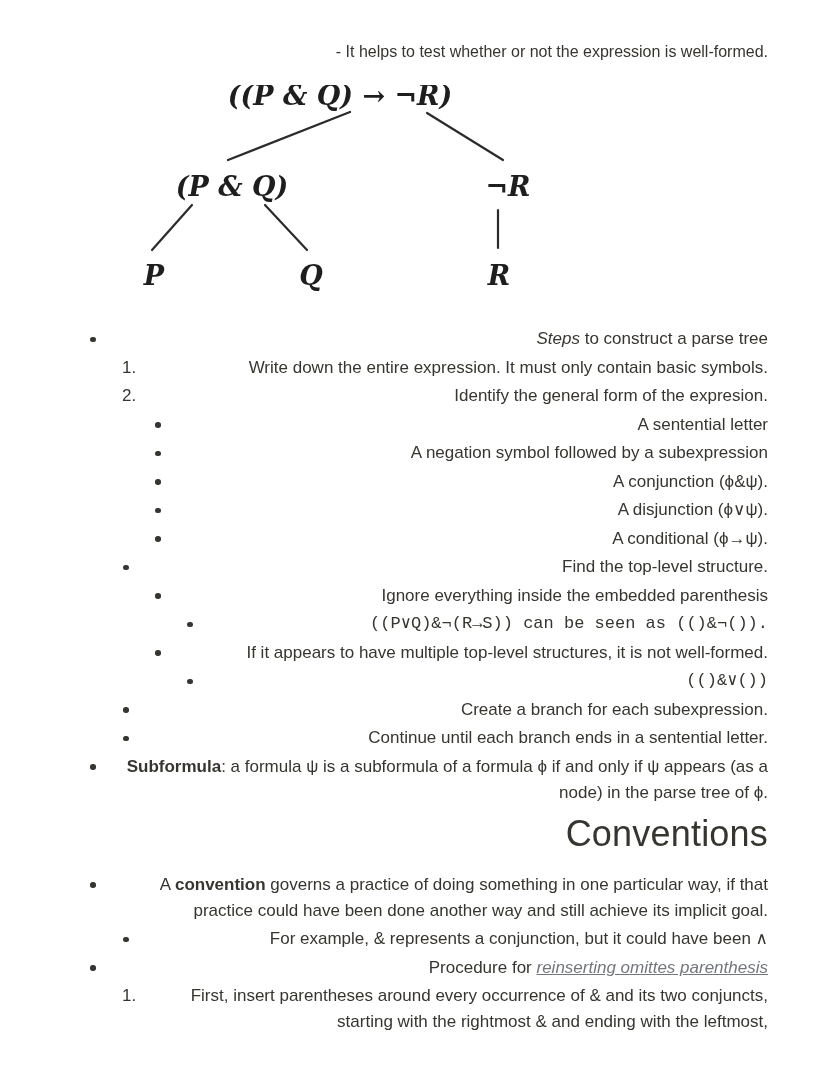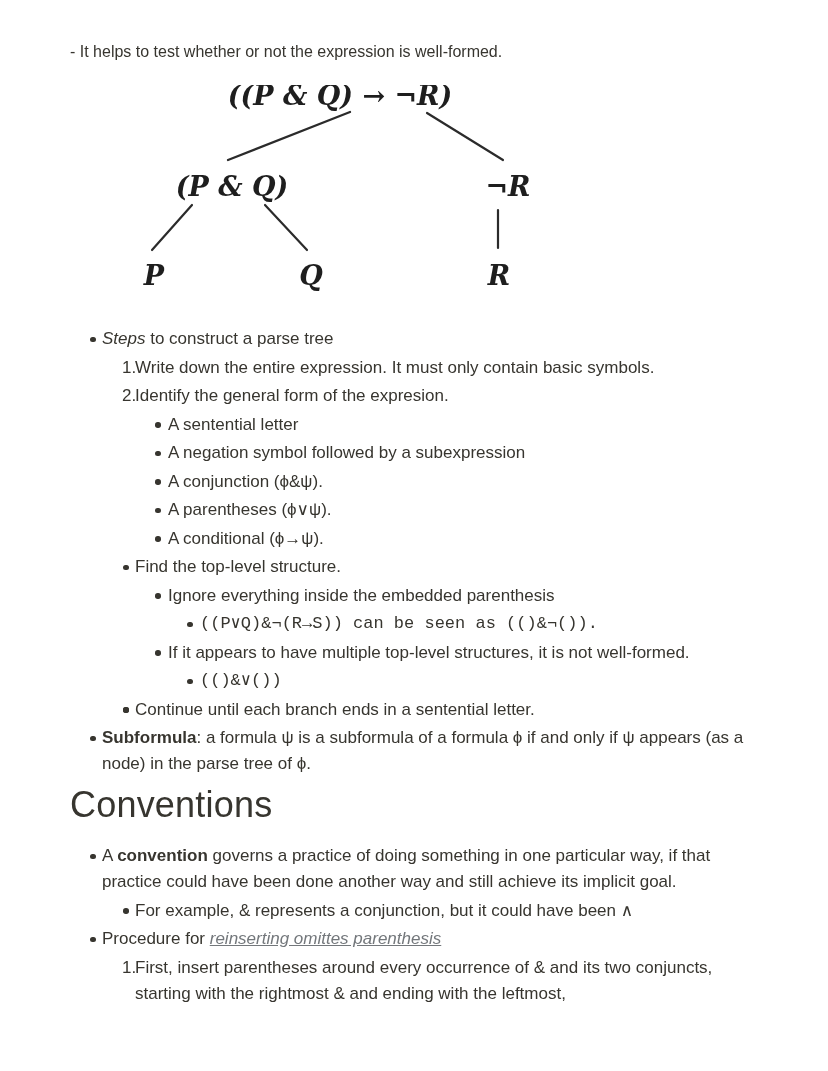--- a/index.html
+++ b/index.html
@@ -1,21 +1,21 @@
 <!DOCTYPE html>
 <html><head>
 <meta charset="utf-8">
 <style>
   html,body { margin:0; padding:0; }
   body {
     width:828px; height:1071px; background:#ffffff;
     font-family:"Liberation Sans",sans-serif; color:#37352f;
     overflow:hidden;
   }
-  .page { padding:42px 60px 0 70px; box-sizing:border-box; width:828px; }
+  .page { padding:42px 60px 0 70px; box-sizing:border-box; width:828px;text-align:right; }
 
   .intro { margin:0; font-size:16px; line-height:20px; }
 
   svg.tree { display:block; margin:23px 0 0 65px; }
   svg.tree text {
     font-family:"DejaVu Serif",serif; font-style:italic; font-weight:bold;
     font-size:27px; fill:#1e1e1e; text-anchor:middle;
   }
   svg.tree line { stroke:#2b2b2b; stroke-width:2.2; stroke-linecap:round; }
 
@@ -94,21 +94,21 @@
       <span>A negation symbol followed by a subexpression</span>
     </div>
 
     <div class="li l3">
       <span class="dot"></span>
       <span>A conjunction (ϕ&amp;ψ).</span>
     </div>
 
     <div class="li l3">
       <span class="dot"></span>
-      <span>A parentheses (ϕ∨ψ).</span>
+      <span>A disjunction (ϕ∨ψ).</span>
     </div>
 
     <div class="li l3">
       <span class="dot"></span>
       <span>A conditional (ϕ→ψ).</span>
     </div>
 
     <div class="li l2">
       <span class="dot"></span>
       <span>Find the top-level structure.</span>
@@ -129,20 +129,21 @@
       <span>If it appears to have multiple top-level structures, it is not well-formed.</span>
     </div>
 
     <div class="li l4">
       <span class="dot"></span>
       <span>(()&amp;∨())</span>
     </div>
 
     <div class="li l2">
       <span class="dot"></span>
+      <span>Create a branch for each subexpression.</span>
     </div>
 
     <div class="li l2">
       <span class="dot"></span>
       <span>Continue until each branch ends in a sentential letter.</span>
     </div>
 
     <div class="li l1">
       <span class="dot"></span>
       <span class="b">Subformula</span><span>: a formula ψ is a subformula of a formula ϕ if and only if ψ appears (as a node) in the parse tree of ϕ.</span>

